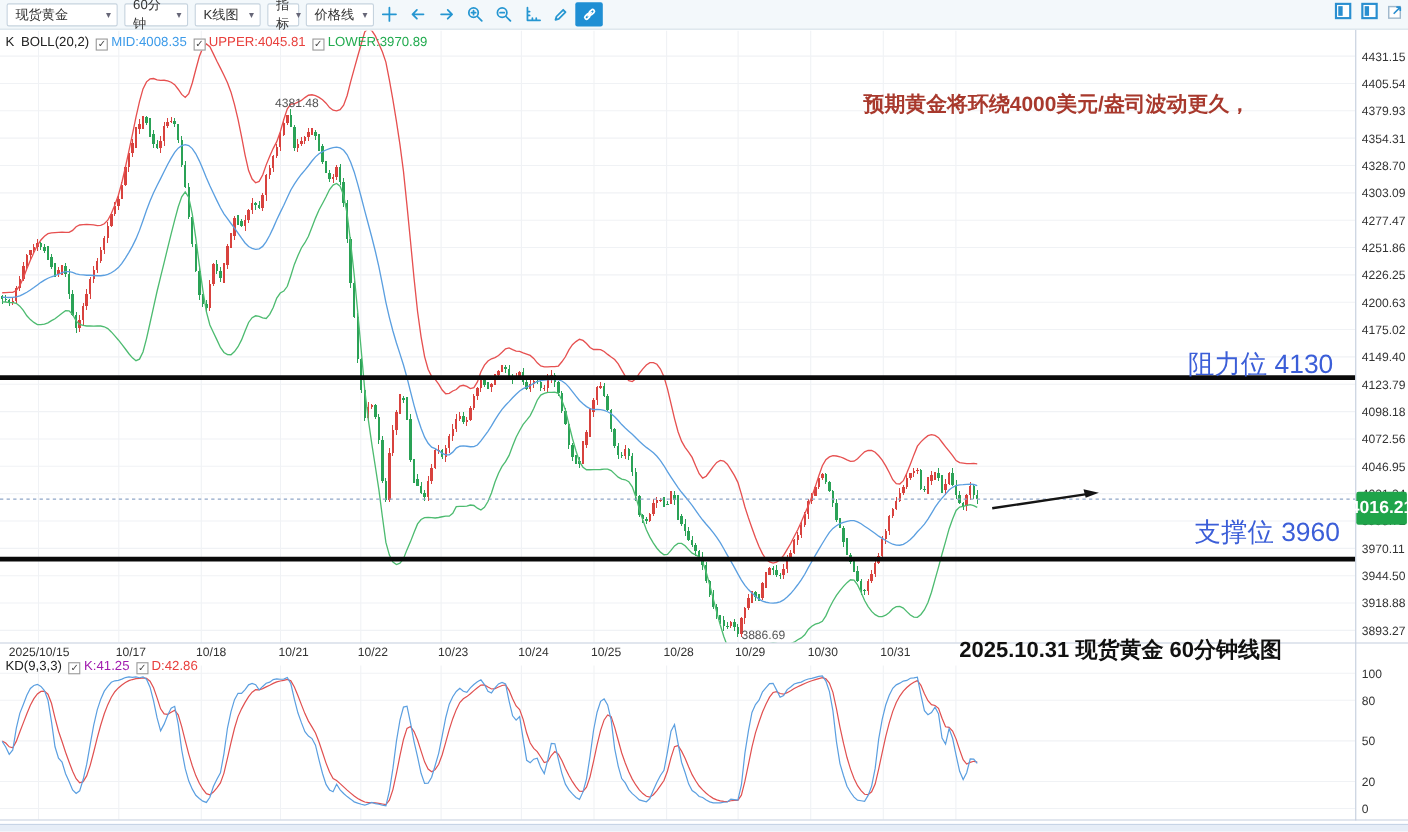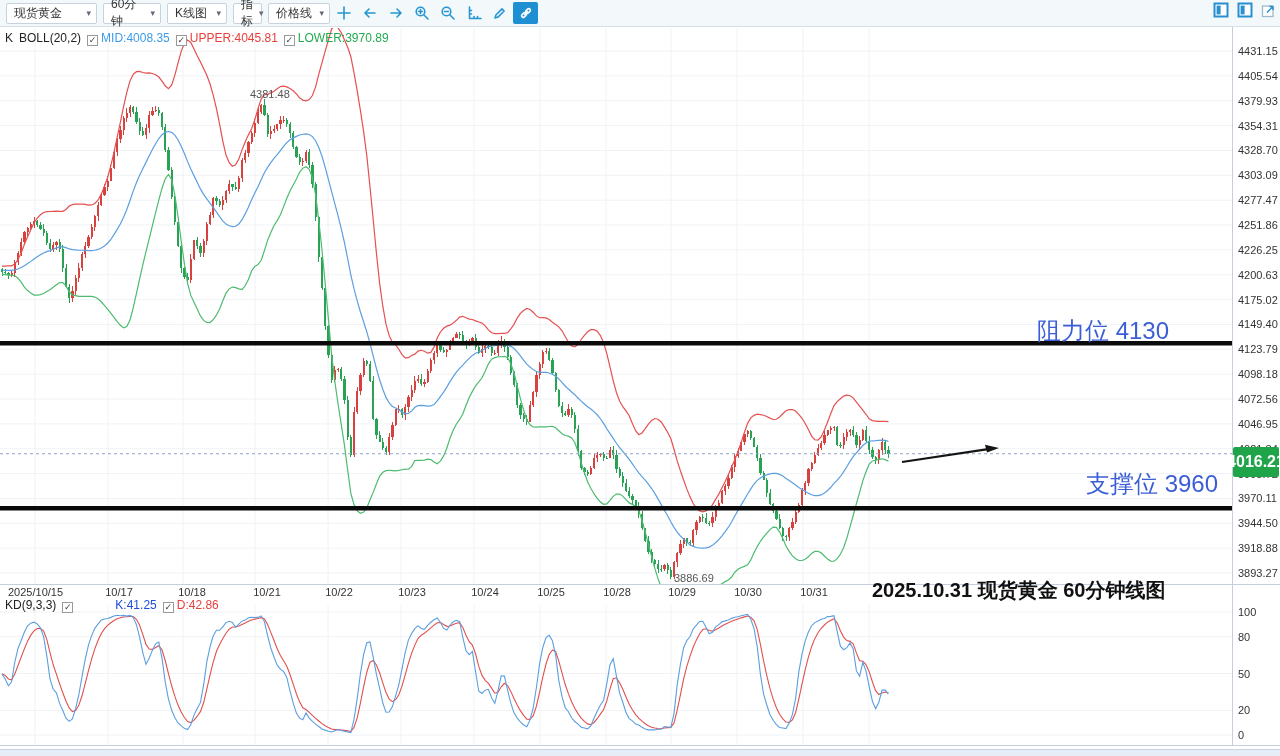--- a/index.html
+++ b/index.html
@@ -17,21 +17,21 @@
   .tb-icon.active{background:#1f8fd4;border-radius:2px;}
   .tb-icon.active svg{stroke:#fff;}
   .tb-right{position:absolute;right:4px;top:2px;display:flex;align-items:center;gap:8px;}
   
   .ovl{position:absolute;z-index:5;white-space:nowrap;}
   .ind-row{display:flex;align-items:center;font-size:12px;color:#222;gap:6px;}
   .cb{display:inline-block;width:9px;height:9px;border:1px solid #999;background:#fff;
       font-size:9px;line-height:9px;text-align:center;color:#444;margin-right:3px;position:relative;top:1px;}
   .cb::before{content:"✓";}
   .mid-c{color:#3d9be9;} .up-c{color:#e8403d;} .low-c{color:#22ab4f;margin-top:17px;}
-  .k-c{color:#1d4ed8;margin-left:39px;} .d-c{color:#e8403d;}
+  .k-c{color:#a21caf;} .d-c{color:#e8403d;}
   .commentary{color:#a8392d;font-size:19px;line-height:24.5px;font-weight:600;}
   .level-label{color:#3b5ed8;font-size:24px;}
   .footer-title{color:#111;font-size:20px;font-weight:700;}
   .minmax{color:#555;font-size:11px;}
   .price-tag{background:#1fa44a;color:#fff;font-size:16px;font-weight:700;border-radius:2px;
              width:46px;height:30px;display:flex;align-items:center;justify-content:center;}
   .scroll-strip{position:absolute;left:0;top:749px;width:1280px;height:7px;background:#e6edf7;
                 border-top:1px solid #c7d4e6;z-index:4;}
   svg#chart-svg{position:absolute;left:0;top:0;z-index:1;}
   text{font-family:"Liberation Sans",sans-serif;}
@@ -711,21 +711,21 @@
     <text x="412" y="596" font-size="11" fill="#333" text-anchor="middle">10/23</text>
     <text x="485" y="596" font-size="11" fill="#333" text-anchor="middle">10/24</text>
     <text x="551" y="596" font-size="11" fill="#333" text-anchor="middle">10/25</text>
     <text x="617" y="596" font-size="11" fill="#333" text-anchor="middle">10/28</text>
     <text x="682" y="596" font-size="11" fill="#333" text-anchor="middle">10/29</text>
     <text x="748" y="596" font-size="11" fill="#333" text-anchor="middle">10/30</text>
     <text x="814" y="596" font-size="11" fill="#333" text-anchor="middle">10/31</text>
   </svg>
 
 <div class="toolbar">
-  <div class="tb-select" style="width:91px">
+  <div class="tb-select" style="width:101px">
     <span>现货黄金</span>
     <span class="caret">▾</span>
   </div>
   <div class="tb-select" style="width:58px">
     <span>60分钟</span>
     <span class="caret">▾</span>
   </div>
   <div class="tb-select" style="width:60px">
     <span>K线图</span>
     <span class="caret">▾</span>
@@ -816,22 +816,23 @@
   <span><span class="cb"></span><span class="low-c">LOWER:3970.89</span></span>
 </div>
 
 <div class="ovl ind-row" style="left:5px;top:598px;">
   <span>KD(9,3,3)</span>
   <span><span class="cb"></span><span class="k-c">K:41.25</span></span>
   <span><span class="cb"></span><span class="d-c">D:42.86</span></span>
 </div>
 
 <div class="ovl commentary" style="left:785px;top:84px;">
+  <div>预期黄金将环绕4000美元/盎司波动更久，</div>
 </div>
 
-<div class="ovl level-label" style="left:1037px;top:315px;text-align:right;">阻力位 4130</div>
+<div class="ovl level-label" style="left:1080px;top:315px;text-align:right;">阻力位 4130</div>
 <div class="ovl level-label" style="left:1086px;top:468px;">支撑位 3960</div>
 <div class="ovl footer-title" style="left:872px;top:551px;margin-top:26px;">2025.10.31 现货黄金 60分钟线图</div>
 <div class="ovl minmax" style="left:250px;top:88px;">4381.48</div>
 <div class="ovl minmax" style="left:674px;top:572px;">3886.69</div>
 <div class="ovl price-tag" style="left:1233px;top:447px;">4016.21</div>
 
 <div class="scroll-strip"></div>
 
 </body></html>

